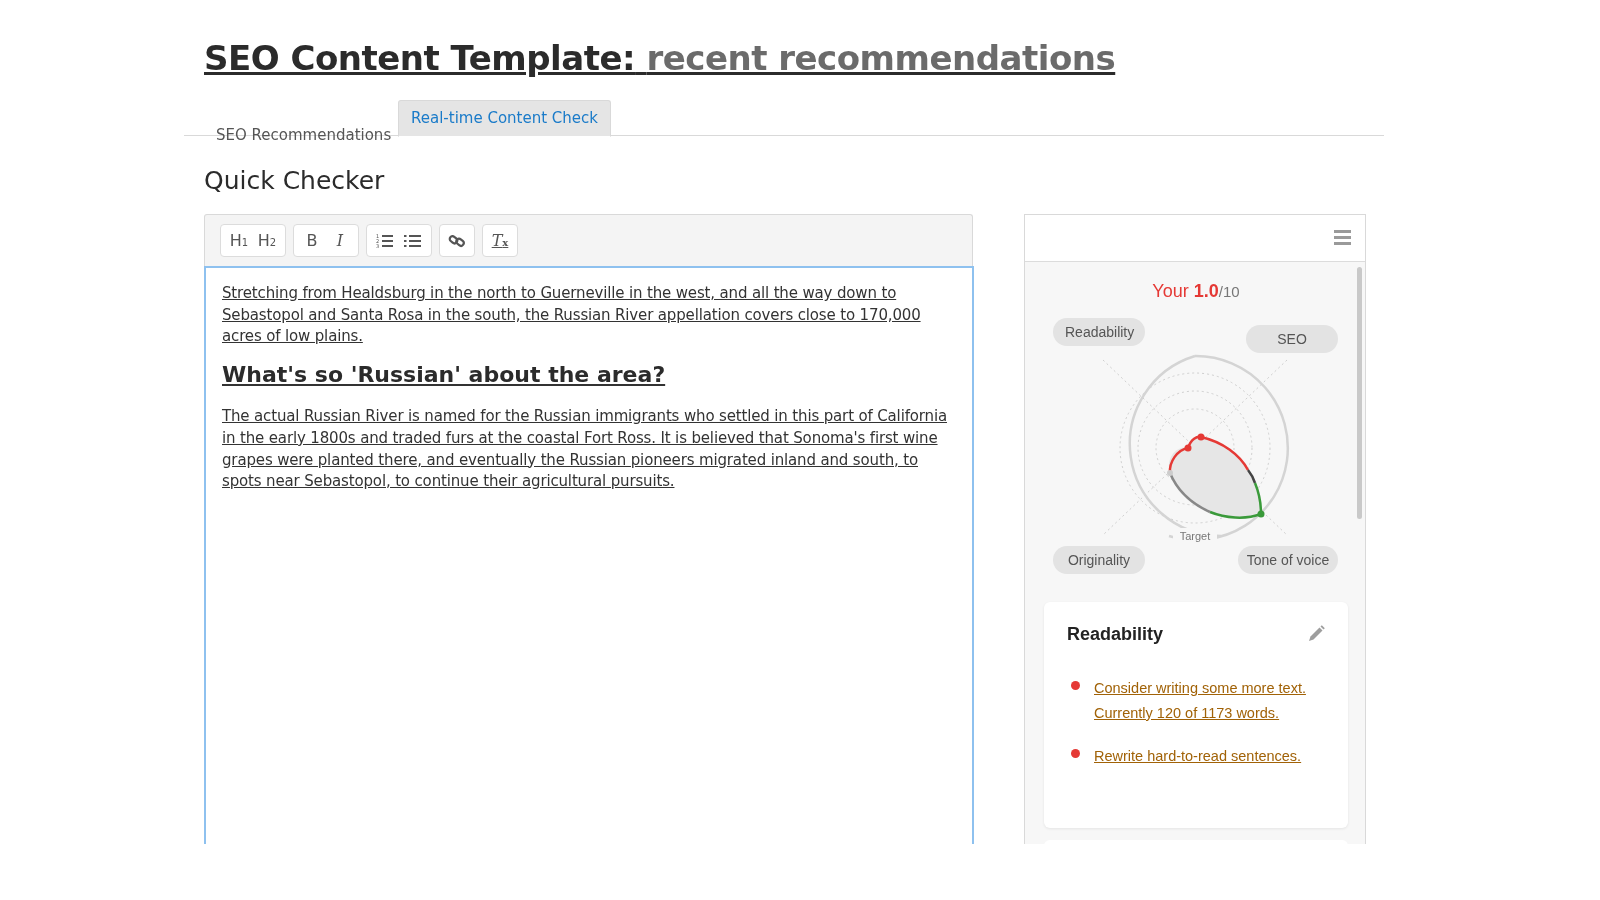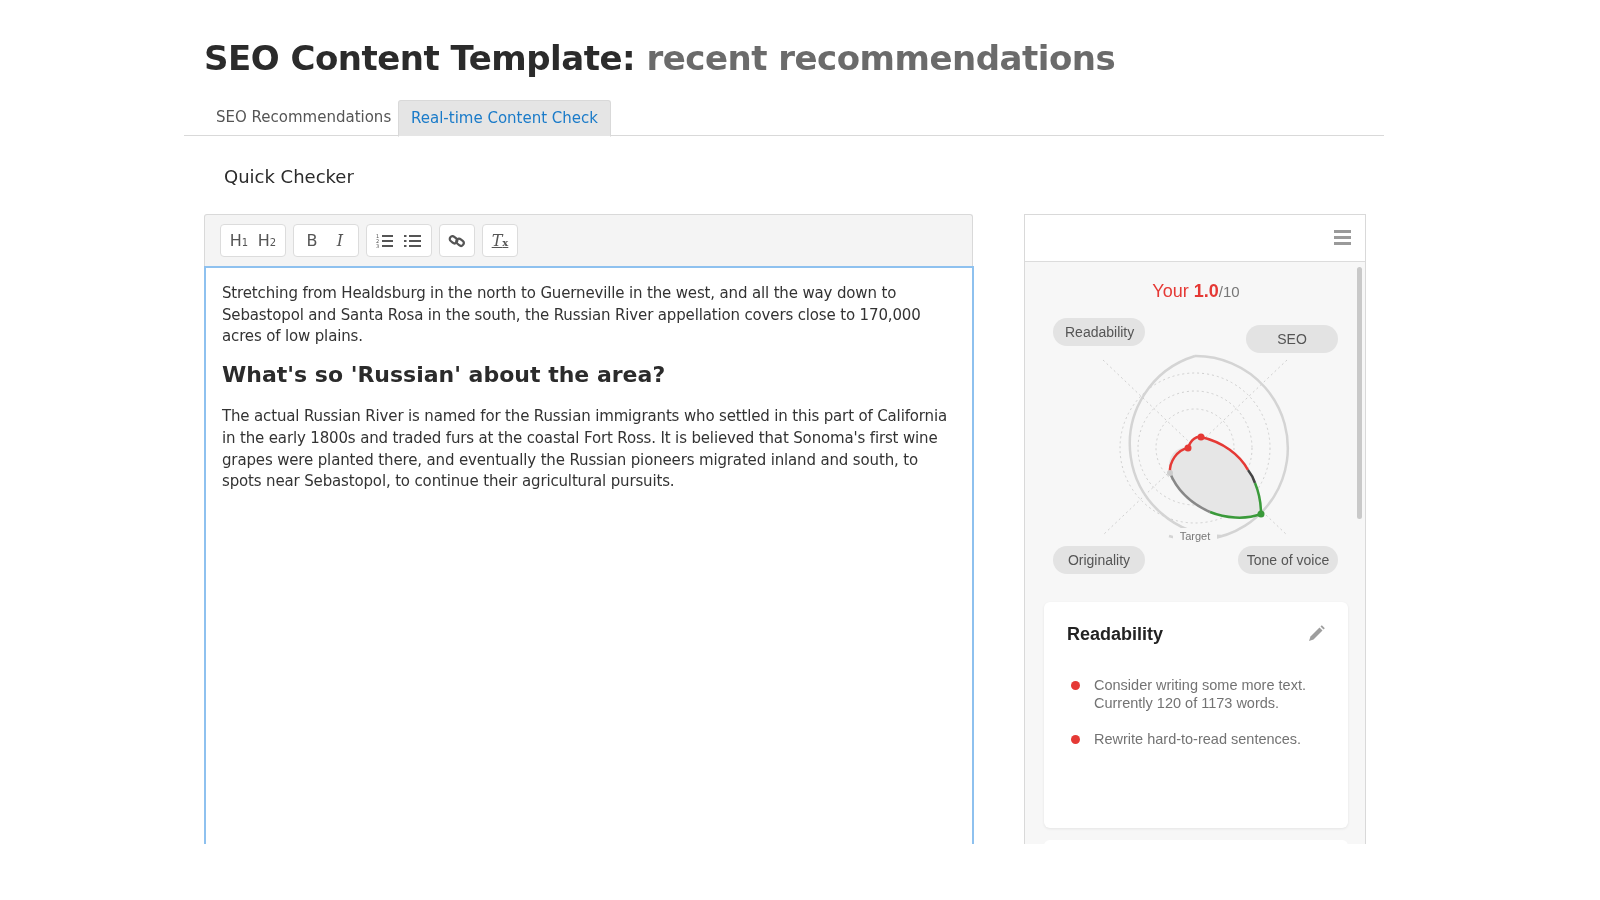--- a/index.html
+++ b/index.html
@@ -4,42 +4,43 @@
   <style>
     * { box-sizing: border-box; margin: 0; padding: 0; }
     html, body { width: 1600px; height: 900px; background: #ffffff; overflow: hidden; }
     body { font-family: "DejaVu Sans", sans-serif; color: #333; position: relative; }
 
     .page-title {
       position: absolute; left: 204px; top: 38px;
       font-family: "DejaVu Sans", sans-serif;
       font-size: 34px; font-weight: bold; color: #2b2b2b; letter-spacing: -0.5px;
       white-space: nowrap;
+      text-decoration: underline;
     }
     .page-title .sub { color: #6b6b6b; font-weight: bold; }
 
     .tabs {
       position: absolute; left: 184px; top: 100px; width: 1200px; height: 36px;
       border-bottom: 1px solid #d9d9d9;
     }
     .tab {
       position: absolute; top: 0; height: 36px; padding: 0 12px;
       font-size: 15px; line-height: 34px; color: #555; cursor: pointer;
       white-space: nowrap;
     }
-    .tab.t1 { left: 20px; }
+    .tab.t1 { left: 20px; margin-top: 18px; }
     .tab.t2 {
       left: 214px; color: #1a7bc9; background: #e5e5e5;
       border: 1px solid #d9d9d9; border-bottom: 1px solid #fff;
       border-radius: 3px 3px 0 0; height: 37px;
     }
 
     .section-title {
       position: absolute; left: 204px; top: 166px;
-      font-size: 18px; color: #2b2b2b; font-weight: normal; margin-left: 20px;
+      font-size: 25px; color: #2b2b2b; font-weight: normal;
     }
 
     
     .editor {
       position: absolute; left: 204px; top: 214px; width: 770px; height: 630px;
     }
     .toolbar {
       position: absolute; left: 0; top: 0; width: 769px; height: 53px;
       background: #f4f4f4; border: 1px solid #d9d9d9; border-bottom: none;
       border-radius: 3px 3px 0 0;
@@ -56,21 +57,21 @@
     .tbtn sub { font-size: 10px; vertical-align: baseline; position: relative; top: 2px; }
     .g1 { left: 15px; width: 66px; }
     .g2 { left: 88px; width: 66px; }
     .g3 { left: 161px; width: 66px; }
     .g4 { left: 234px; width: 36px; }
     .g5 { left: 277px; width: 36px; }
 
     .content {
       position: absolute; left: 0; top: 52px; width: 770px; height: 578px;
       border: 2px solid #8ec1ef; border-bottom: none; background: #fff;
-      padding: 15px 16px 0 16px; font-size: 15px; line-height: 21.7px; color: #333;
+      padding: 15px 16px 0 16px; font-size: 15px; line-height: 21.7px; color: #333; text-decoration: underline;
     }
     .content p { margin-bottom: 13px; letter-spacing: -0.15px; }
     .content h2 { font-size: 22px; font-weight: bold; color: #2b2b2b; margin: 14px 0 18px 0; line-height: 26px; }
 
     
     .panel {
       position: absolute; left: 1024px; top: 214px; width: 342px; height: 630px;
       border: 1px solid #d9d9d9; border-bottom: none; background: #f7f7f7;
       overflow: hidden;
     }
@@ -108,21 +109,21 @@
     .radar { position: absolute; left: 60px; top: 125px; width: 220px; height: 210px; }
 
     .card {
       position: absolute; left: 19px; top: 387px; width: 304px; height: 226px;
       background: #fff; border-radius: 6px; box-shadow: 0 1px 3px rgba(0,0,0,0.08);
       font-family: "Liberation Sans", sans-serif;
     }
     .card-title { position: absolute; left: 23px; top: 22px; font-size: 18px; font-weight: bold; color: #222; }
     .pencil-icon { position: absolute; right: 22px; top: 22px; width: 20px; height: 20px; cursor: pointer; }
     .card ul { list-style: none; position: absolute; left: 25px; top: 74px; width: 260px; }
-    .card li { position: relative; padding-left: 25px; font-size: 14.5px; line-height: 18px; color: #737373; margin-bottom: 18px; }
+    .card li { position: relative; padding-left: 25px; font-size: 14.5px; line-height: 25px; color: #a16207; margin-bottom: 18px; text-decoration: underline; }
     .card li .dot { position: absolute; left: 2px; top: 5px; width: 9px; height: 9px; border-radius: 50%; background: #e53935; }
     .card2 { position: absolute; left: 19px; top: 625px; width: 304px; height: 10px; background: #fff; border-radius: 6px 6px 0 0; }
   </style>
 </head>
 <body>
 
 <div class="page-title">
   <span>SEO Content Template:</span>
   <span class="sub">recent recommendations</span>
 </div>

